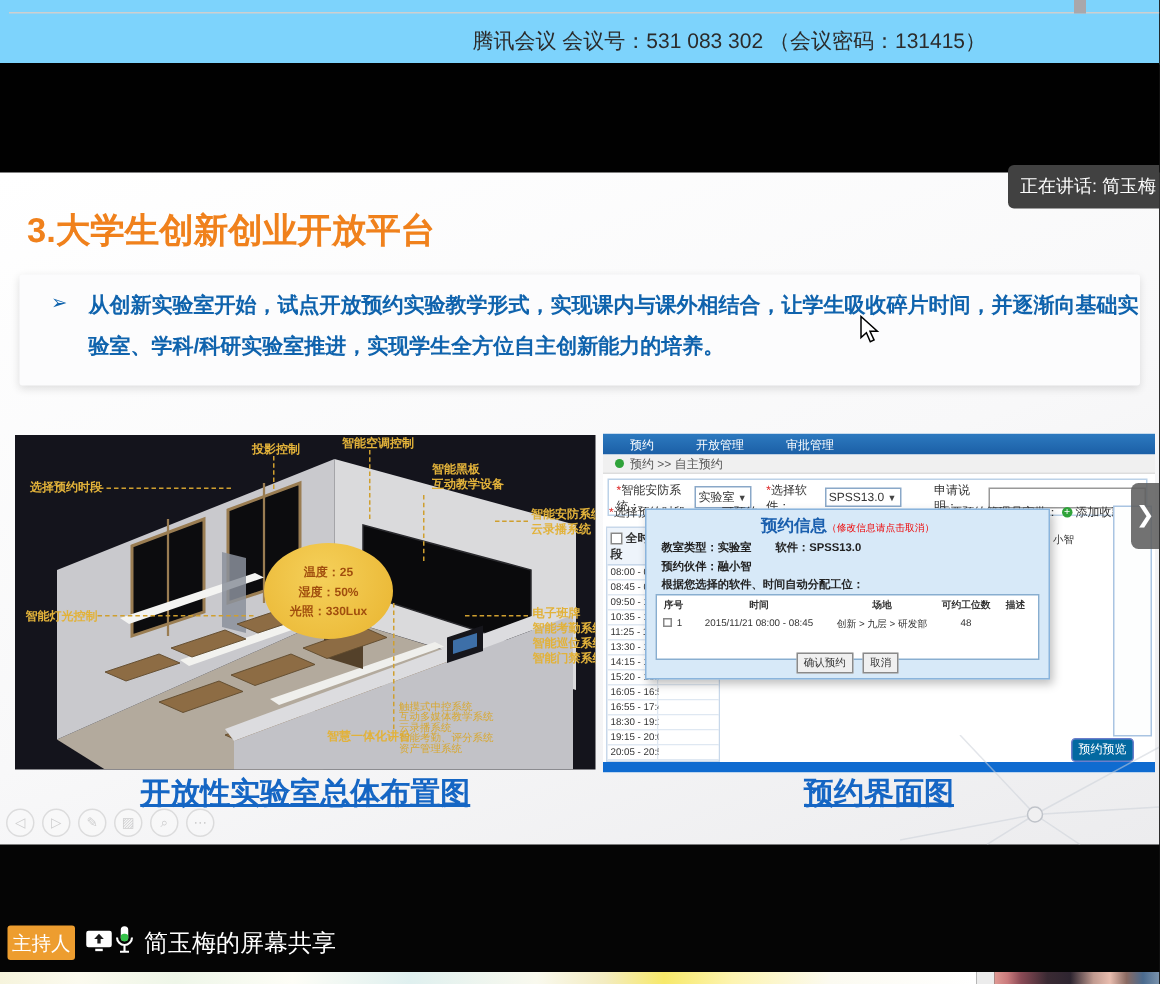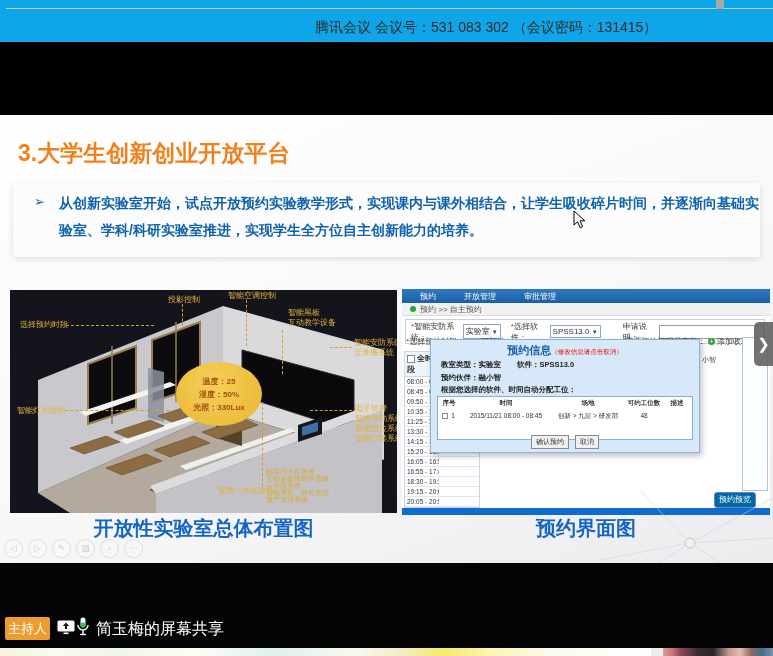--- a/index.html
+++ b/index.html
@@ -1,21 +1,21 @@
 <!DOCTYPE html>
 <html><head>
 <meta charset="utf-8">
 <style>
   html,body{margin:0;padding:0;background:#222;}
   .screen{position:relative;width:773px;height:656px;background:#000;overflow:hidden;
           font-family:"Liberation Sans","DejaVu Sans",sans-serif;}
   .abs{position:absolute;}
 
   
-  .topbar{top:0;left:0;width:773px;height:42px;background:#0ea5e9;border-bottom:1px solid #22c55e;}
+  .topbar{top:0;left:0;width:773px;height:42px;background:#7dd3fc;border-bottom:1px solid #22c55e;}
   .topbar-line{top:8px;left:6px;width:767px;height:1px;background:#cfcfcf;}
   .topbar-text{top:19px;left:315px;font-size:14px;color:#2b2b2b;white-space:nowrap;}
   .win-tick{top:0;left:716px;width:8px;height:9px;background:#a9a7ab;}
   .black-top{top:42px;left:0;width:773px;height:73px;background:#010101;}
   .black-bottom{top:563px;left:0;width:773px;height:85px;background:#050505;}
 
   .speaking{top:110px;left:672px;width:101px;height:29px;background:#414141;border-radius:4px 0 0 4px;
             color:#fff;font-size:12px;line-height:29px;padding-left:8px;box-sizing:border-box;white-space:nowrap;overflow:hidden;z-index:40;}
   .chevron-tab{top:322px;left:754px;width:19px;height:44px;background:rgba(95,95,95,.88);
                border-radius:5px 0 0 5px;color:#fff;font-size:15px;line-height:44px;text-align:center;z-index:40;cursor:pointer;}
@@ -33,33 +33,33 @@
     background:linear-gradient(90deg,#e09a94 0%,#c97a7c 8%,#8a4a55 16%,#3a2a33 32%,#2e2530 46%,#c09a90 60%,#e8bcae 70%,#8a6a62 80%,#4a6a8e 90%,#7a93ad 100%);}
 
   
   .slide{top:115px;left:0;width:773px;height:448px;
          background:linear-gradient(160deg,#ffffff 0%,#f8f8f9 55%,#ececee 100%);}
   .slide-title{top:23px;left:18px;font-size:23px;font-weight:bold;color:#f0811c;white-space:nowrap;}
   .bullet-card{top:68px;left:13px;width:747px;height:74px;background:#fcfcfd;border-radius:2px;
                box-shadow:0 2px 6px rgba(0,0,0,.12);}
   .bullet-marker{top:11px;left:21px;color:#0f63ad;font-size:13px;}
   .bullet-text{top:7px;left:46px;width:704px;font-size:14px;font-weight:bold;color:#0f63ad;line-height:27px;}
-  .caption{top:400px;font-size:20px;font-weight:bold;color:#1566c4;text-align:center;white-space:nowrap;}
+  .caption{top:400px;font-size:20px;font-weight:bold;color:#1566c4;text-align:center;white-space:nowrap;text-decoration:underline;}
   .cap-left{left:10px;width:387px;}
   .cap-right{left:402px;width:368px;}
 
   .ctrl-row{top:424px;left:4px;display:flex;gap:5px;opacity:.45;}
   .ctrl{width:17px;height:17px;border:1px solid #bdbdbd;border-radius:50%;color:#9e9e9e;
         font-size:9px;line-height:17px;text-align:center;background:rgba(255,255,255,.4);cursor:pointer;}
 
   .deco{top:375px;left:600px;opacity:.55;}
 
   
   .lab{top:175px;left:10px;width:387px;height:223px;background:#14141c;overflow:hidden;}
-  .lab-label{position:absolute;color:#e2b23a;font-size:8px;font-weight:normal;line-height:10px;white-space:nowrap;z-index:5;}
+  .lab-label{position:absolute;color:#e2b23a;font-size:8px;font-weight:bold;line-height:10px;white-space:nowrap;z-index:5;}
   .lab-sub{position:absolute;color:#d8a832;font-size:7px;line-height:7px;white-space:nowrap;z-index:5;}
   .dash-h{position:absolute;height:0;border-top:1px dashed #cf9f2f;z-index:4;}
   .dash-v{position:absolute;width:0;border-left:1px dashed #cf9f2f;z-index:4;}
   .env{top:72px;left:166px;width:86px;height:64px;border-radius:50%;
        background:radial-gradient(circle at 45% 35%,#f5d05a,#e9b42f);
        color:#a14e0e;font-size:8px;font-weight:bold;text-align:center;padding-top:13px;box-sizing:border-box;
        line-height:13px;z-index:6;}
 
   
   .web{top:174px;left:402px;width:368px;height:226px;background:#fff;overflow:hidden;font-size:8px;color:#333;}
@@ -351,20 +351,21 @@
           <line x1="90" y1="53" x2="40" y2="0"></line>
         <line x1="90" y1="53" x2="173" y2="8"></line>
           <line x1="90" y1="53" x2="173" y2="48"></line>
         <line x1="90" y1="53" x2="120" y2="73"></line>
           <line x1="90" y1="53" x2="58" y2="73"></line>
         <circle cx="90" cy="53" r="5" fill="#f2f2f3" stroke="#9aa0aa"></circle>
       </g>
     </svg>
   </div>
 
+  <div class="abs speaking">正在讲话: 简玉梅</div>
 
   <div class="abs chevron-tab">❯</div>
 
   <div class="abs host-badge">主持人</div>
   <svg class="abs share-icon" width="18" height="16" viewBox="0 0 18 16">
     <rect x="0.5" y="0.5" width="17" height="11" rx="1.5" fill="#fff"></rect>
     <path d="M9 2.5 L12.2 6 L10.1 6 L10.1 9 L7.9 9 L7.9 6 L5.8 6 Z" fill="#1a1a1a"></path>
     <rect x="6.5" y="12.5" width="5" height="1.6" fill="#fff"></rect>
   </svg>
   <svg class="abs mic-icon" width="12" height="20" viewBox="0 0 12 20">

